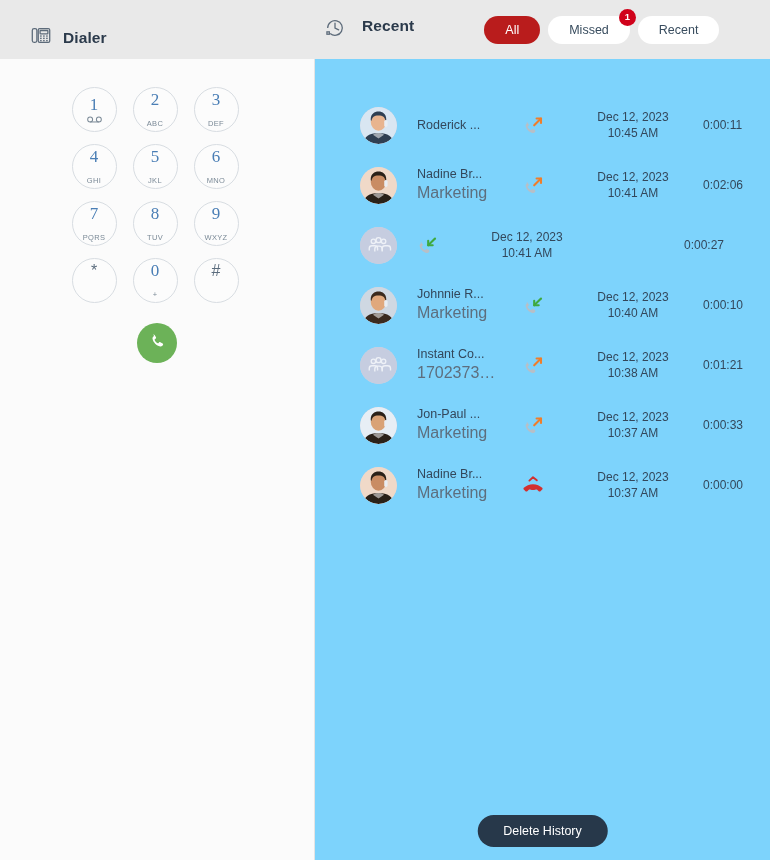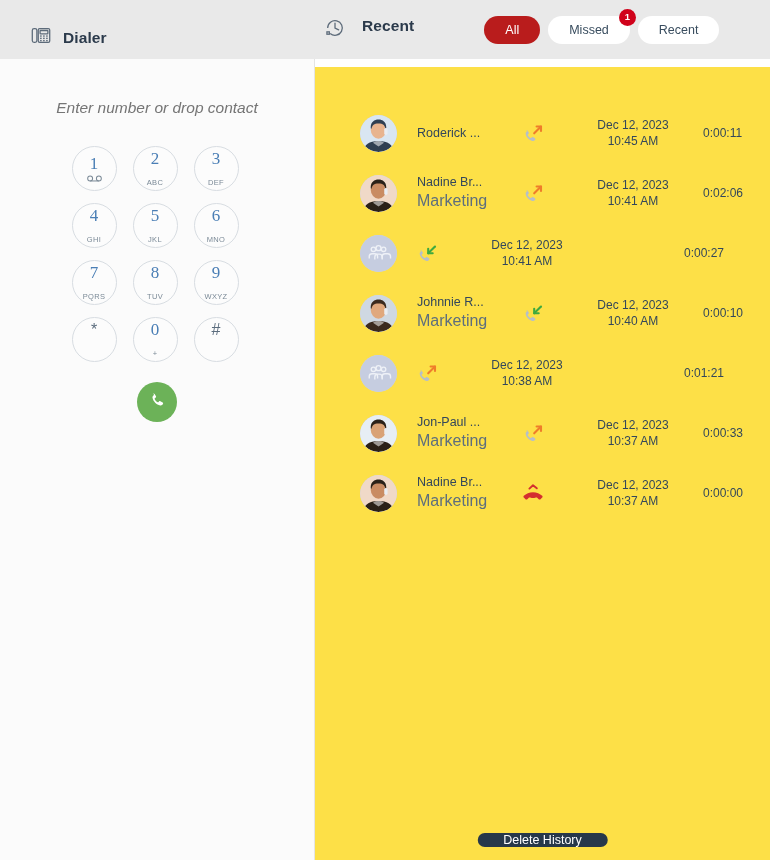--- a/index.html
+++ b/index.html
@@ -145,25 +145,24 @@
   .caret {
     width: 0; height: 0;
     border-left: 5px solid transparent;
     border-right: 5px solid transparent;
     border-top: 6px solid #3d4f61;
   }
 
   
   .recents {
     flex: 1;
-    background: #fde047;
+    background: #7dd3fc;
     position: relative;
     display: flex; flex-direction: column;
     min-width: 0;
-    margin-top: 8px;
   }
   .rec-list { padding-top: 36px; }
   .rec-row {
     display: flex; align-items: center;
     height: 60px;
     padding-left: 45px; padding-right: 22px;
     cursor: pointer;
   }
   .avatar {
     width: 37px; height: 37px; border-radius: 50%;
@@ -203,21 +202,21 @@
     font-size: 12px; color: #33475b;
     padding-right: 24px;
   }
   .delete-btn {
     position: absolute;
     bottom: 13px; left: 50%; transform: translateX(-50%);
     background: #27384a;
     color: #ffffff;
     font-size: 12.5px;
     border: none; border-radius: 20px;
-    padding: 0 26px;
+    padding: 9px 26px;
     cursor: pointer;
     font-family: "Liberation Sans", sans-serif;
     white-space: nowrap;
   }
 </style>
 </head>
 <body>
 
 <div class="app">
 
@@ -266,21 +265,20 @@
       </button>
       <button class="tab">
         <span>Recent</span>
       </button>
     </div>
   </div>
 
   <div class="body">
 
     <div class="dial-panel">
-      <input class="dial-input" type="text" placeholder="Enter number or drop contact" style="">
 
       <div class="keypad">
           <div class="key">
             <div class="num">1</div>
             <div class="vm-icon">
               <svg width="15" height="7" viewBox="0 0 22 10" fill="none" stroke="#7b8a97" stroke-width="1.5">
                 <circle cx="4.6" cy="5" r="3.6"></circle>
                 <circle cx="17.4" cy="5" r="3.6"></circle>
                 <line x1="4.6" y1="8.6" x2="17.4" y2="8.6"></line>
               </svg>
@@ -483,20 +481,24 @@
                 <g fill="none" stroke="#eef1f7" stroke-width="1.5">
                   <circle cx="14.5" cy="15.5" r="2.4"></circle>
                   <circle cx="20" cy="14.2" r="2.7"></circle>
                   <circle cx="25.5" cy="15.5" r="2.4"></circle>
                   <path d="M10 25.5v-2.2a3 3 0 0 1 3-3h3a3 3 0 0 1 3 3v2.2"></path>
                   <path d="M16 26.5v-2.6a3.2 3.2 0 0 1 3.2-3.2h1.6a3.2 3.2 0 0 1 3.2 3.2v2.6"></path>
                   <path d="M24 25.5v-2.2a3 3 0 0 1 3-3h3a3 3 0 0 1 3 3v2.2"></path>
                 </g>
               </svg>
             </div>
+            <div class="rec-names">
+              <div class="rec-name">Instant Co...</div>
+              <div class="rec-sub">170237391...</div>
+            </div>
             <div class="rec-type">
               <svg width="24" height="24" viewBox="0 0 24 24">
                 <path d="M5.4 9.4c.4-.2.9-.1 1.2.3l1.2 1.9c.2.4.1.8-.2 1.1l-.8.7c-.2.2-.2.4-.1.6.5 1.2 1.7 2.5 2.9 3.1.2.1.5.1.6-.1l.7-.8c.3-.3.7-.4 1.1-.2l2 1.2c.4.3.5.8.3 1.2-.5 1-1.5 1.6-2.6 1.5-3.3-.6-6.4-3.7-7-7-.1-1.1.5-2.1 1.5-2.6z" fill="#b7bfc7"></path>
                 <polyline points="13.2,12.3 20,5.5" stroke="#ef7d2a" stroke-width="2.1" fill="none" stroke-linecap="round"></polyline>
                 <polyline points="15.6,5.5 20,5.5 20,9.9" stroke="#ef7d2a" stroke-width="2.1" fill="none" stroke-linecap="round" stroke-linejoin="round"></polyline>
               </svg>
             </div>
             <div class="rec-when">
               <div>Dec 12, 2023</div>
               <div>10:38 AM</div>

